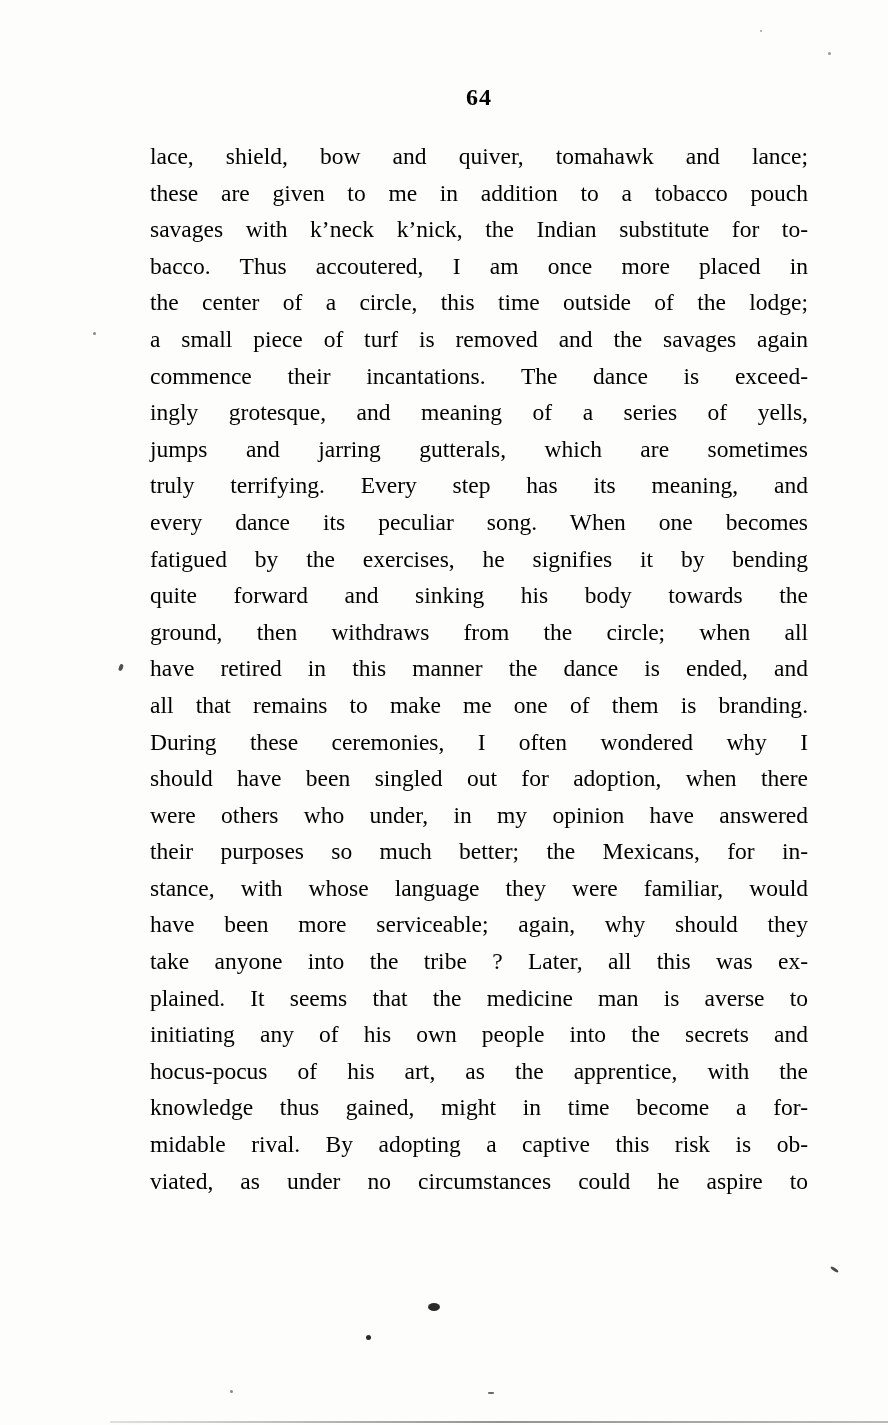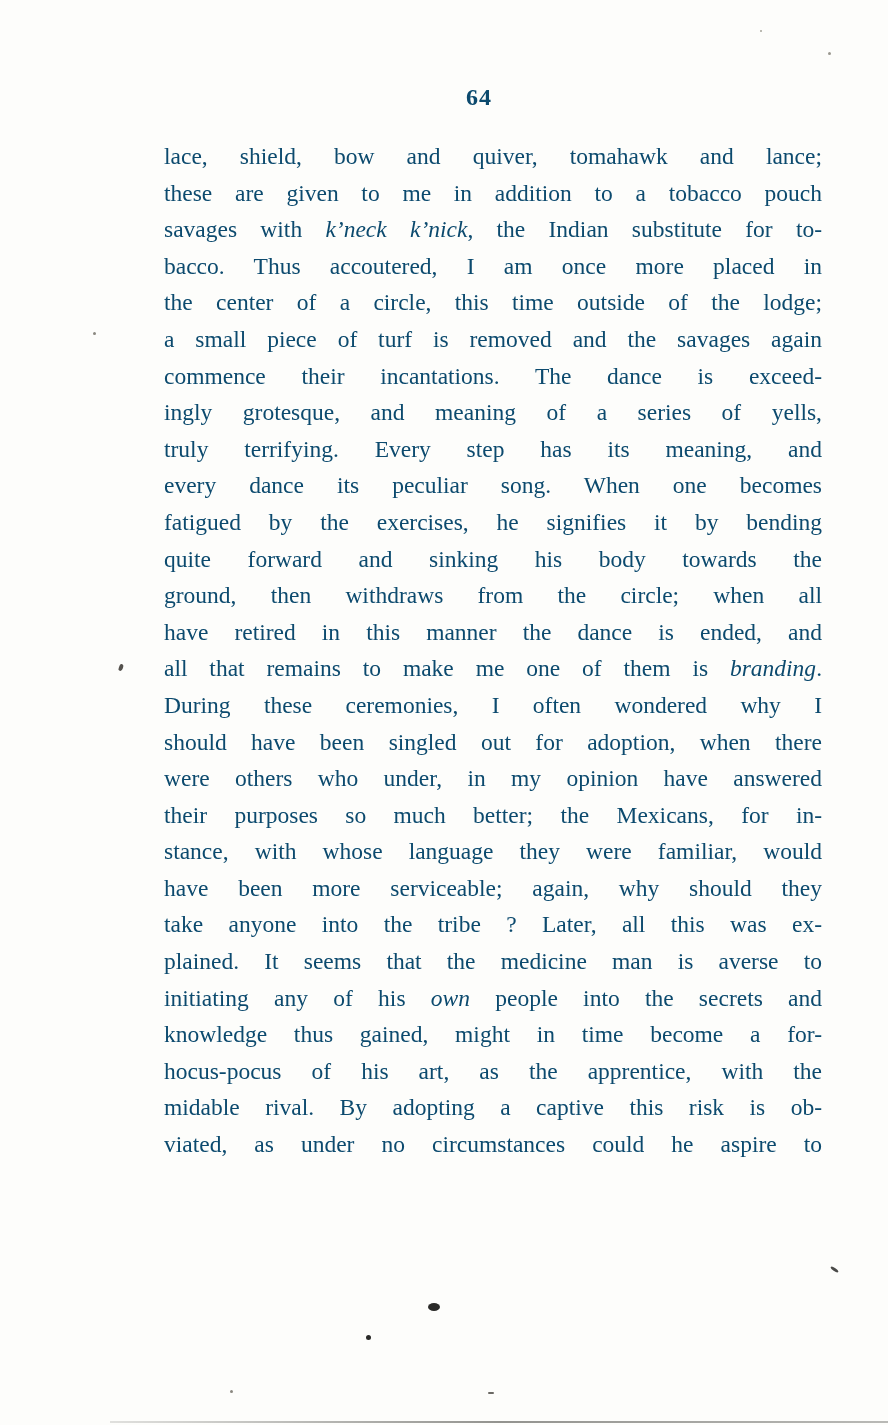--- a/index.html
+++ b/index.html
@@ -8,50 +8,49 @@
     background: #e8e8e6;
   }
   .page {
     position: relative;
     width: 888px;
     height: 1425px;
     margin: 0 auto;
     background: #fdfdfb;
     overflow: hidden;
     font-family: "Liberation Serif", "DejaVu Serif", serif;
-    color: #0c4a6e;
+    color: #000000;
   }
   .page-number {
     position: absolute;
     top: 84px;
     left: 150px;
     width: 658px;
     text-align: center;
     font-size: 24px;
     font-weight: bold;
     letter-spacing: 1px;
   }
   .text-block {
     position: absolute;
     top: 138px;
-    left: 164px;
+    left: 150px;
     width: 658px;
     font-size: 23.5px;
   }
   .line {
     height: 36.6px;
     line-height: 36.6px;
     text-align: justify;
     text-align-last: justify;
     -moz-text-align-last: justify;
     white-space: normal;
     word-spacing: 1px;
   }
   .line .it {
-    font-style: italic;
   }
   
   .speck {
     position: absolute;
     background: #2a2a28;
     border-radius: 50%;
   }
   .speck.s1 { left: 428px; top: 1303px; width: 12px; height: 8px; }
   .speck.s2 { left: 366px; top: 1335px; width: 5px; height: 5px; }
   .speck.s3 { left: 830px; top: 1268px; width: 9px; height: 3px; transform: rotate(35deg); background:#4a4a48; }
@@ -78,38 +77,39 @@
 
   <div class="text-block">
       <div class="line"><span>lace, shield, bow and quiver, tomahawk and lance;</span></div>
       <div class="line"><span>these are given to me in addition to a tobacco pouch</span></div>
       <div class="line"><span>savages with </span><span class="it">k’neck k’nick</span><span>, the Indian substitute for to-</span></div>
       <div class="line"><span>bacco.  Thus accoutered, I am once more placed in</span></div>
       <div class="line"><span>the center of a circle, this time outside of the lodge;</span></div>
       <div class="line"><span>a small piece of turf is removed and the savages again</span></div>
       <div class="line"><span>commence their incantations.  The dance is exceed-</span></div>
       <div class="line"><span>ingly grotesque, and meaning of a series of yells,</span></div>
+      <div class="line"><span>jumps and jarring gutterals, which are sometimes</span></div>
       <div class="line"><span>truly terrifying.  Every step has its meaning, and</span></div>
       <div class="line"><span>every dance its peculiar song.  When one becomes</span></div>
       <div class="line"><span>fatigued by the exercises, he signifies it by bending</span></div>
       <div class="line"><span>quite forward and sinking his body towards the</span></div>
       <div class="line"><span>ground, then withdraws from the circle; when all</span></div>
       <div class="line"><span>have retired in this manner the dance is ended, and</span></div>
       <div class="line"><span>all that remains to make me one of them is </span><span class="it">branding</span><span>.</span></div>
       <div class="line"><span>During these ceremonies, I often wondered why I</span></div>
       <div class="line"><span>should have been singled out for adoption, when there</span></div>
       <div class="line"><span>were others who under, in my opinion have answered</span></div>
       <div class="line"><span>their purposes so much better; the Mexicans, for in-</span></div>
       <div class="line"><span>stance, with whose language they were familiar, would</span></div>
       <div class="line"><span>have been more serviceable; again, why should they</span></div>
       <div class="line"><span>take anyone into the tribe ?  Later, all this was ex-</span></div>
       <div class="line"><span>plained.  It seems that the medicine man is averse to</span></div>
       <div class="line"><span>initiating any of his </span><span class="it">own</span><span> people into the secrets and</span></div>
+      <div class="line"><span>hocus-pocus of his art, as the apprentice, with the</span></div>
       <div class="line"><span>knowledge thus gained, might in time become a for-</span></div>
-      <div class="line"><span>hocus-pocus of his art, as the apprentice, with the</span></div>
       <div class="line"><span>midable rival.  By adopting a captive this risk is ob-</span></div>
       <div class="line"><span>viated, as under no circumstances could he aspire to</span></div>
     </div>
 
   <span class="speck s1"></span>
   <span class="speck s2"></span>
   <span class="speck s3"></span>
   <span class="speck s4"></span>
   <span class="speck s5"></span>
   <span class="speck s6"></span>

